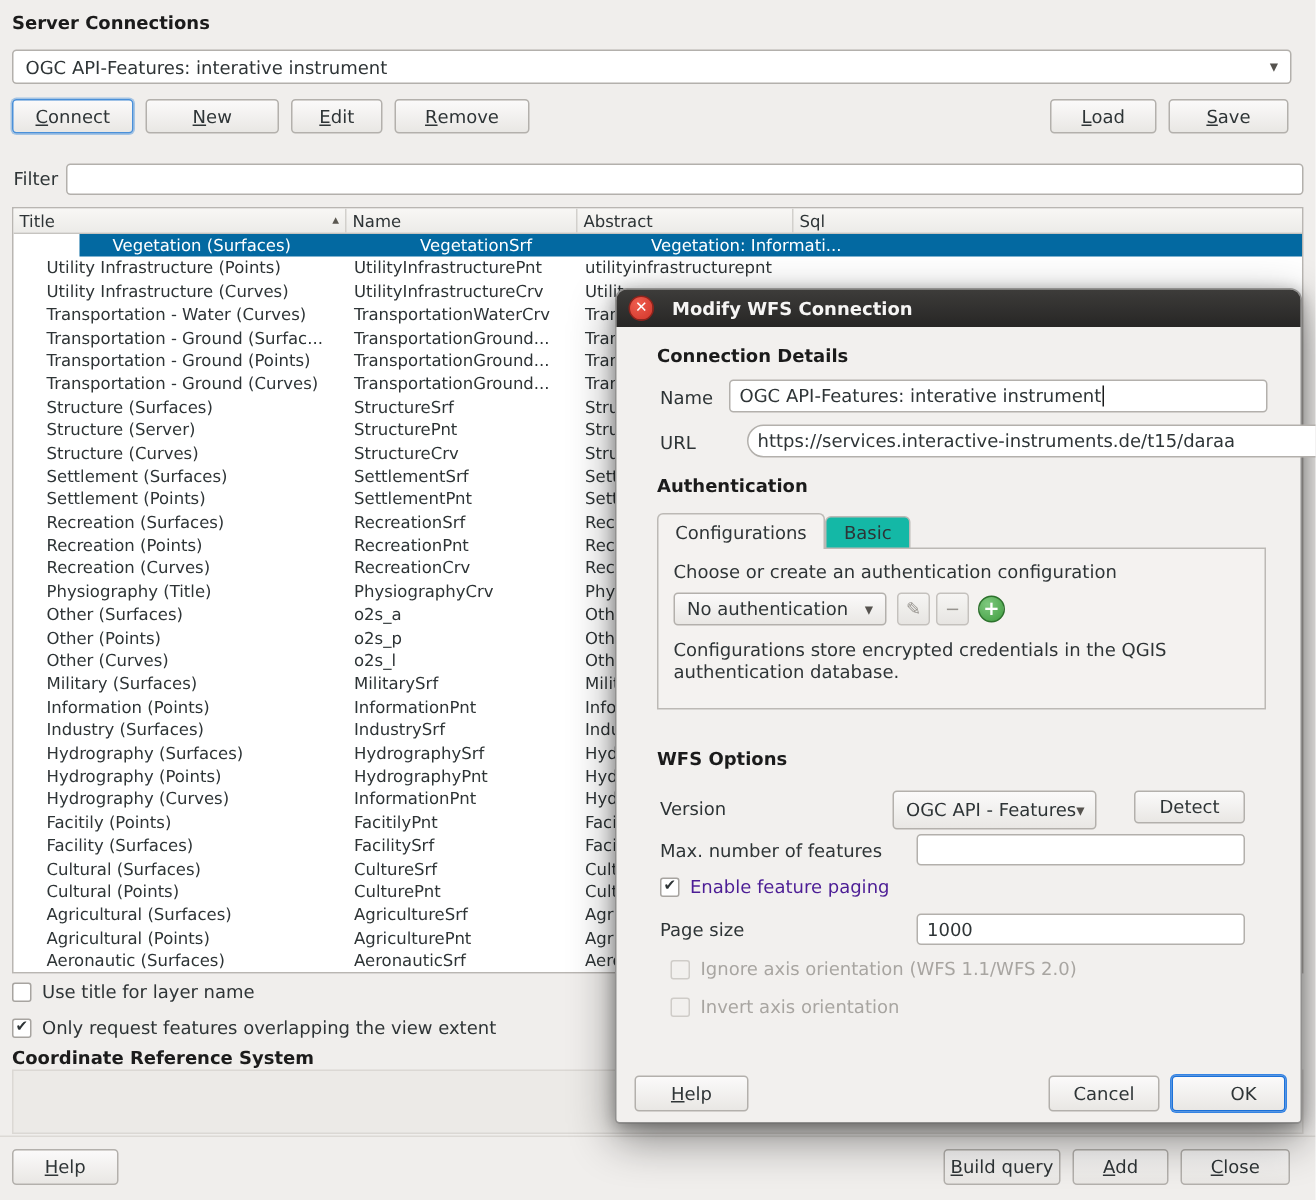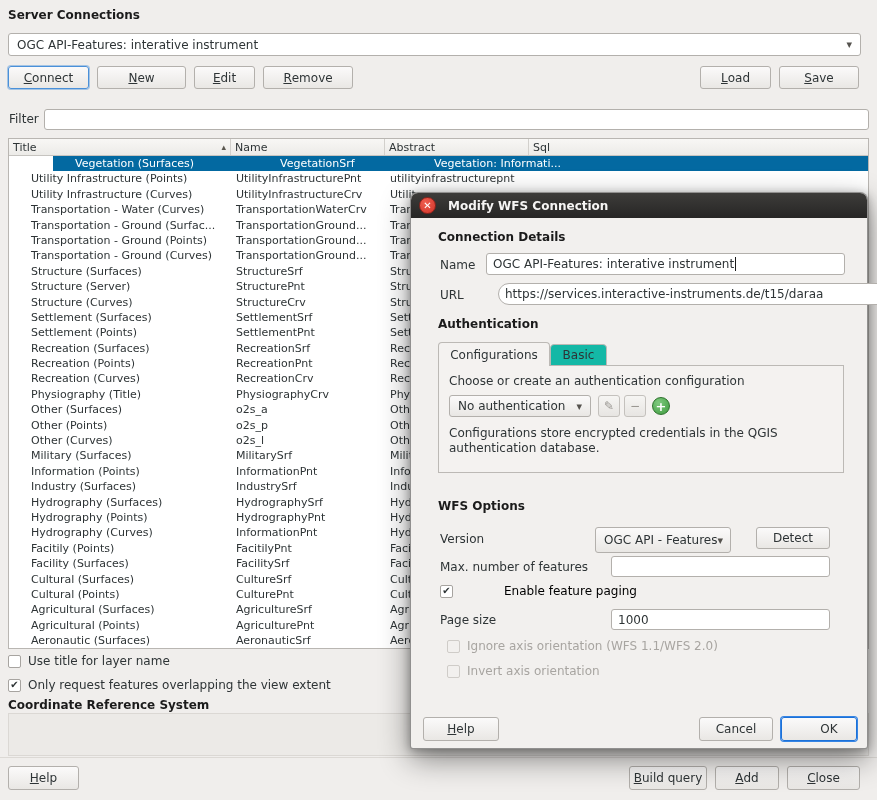--- a/index.html
+++ b/index.html
@@ -426,21 +426,21 @@
 
     <div class="dlabel" style="left:29px;top:367px;">Max. number of features</div>
     <div class="input" style="left:200px;top:363px;width:219px;height:21px;">
       <span></span>
     </div>
 
     <div class="cb" style="left:29px;top:391px;">
       <span class="box">
           <span class="mark">✔</span>
         </span>
-      <span class="bold" style="font-weight:normal;color:#000000;margin-left:44px;">Enable feature paging</span>
+      <span class="bold" style="font-weight:normal;color:#4c1d95;">Enable feature paging</span>
     </div>
 
     <div class="dlabel" style="left:29px;top:420px;">Page size</div>
     <div class="input" style="left:200px;top:416px;width:219px;height:21px;">
       <span>1000</span>
     </div>
 
     <div class="cb disabled" style="left:36px;top:446px;">
       <span class="box"></span>
       <span>Ignore axis orientation (WFS 1.1/WFS 2.0)</span>

